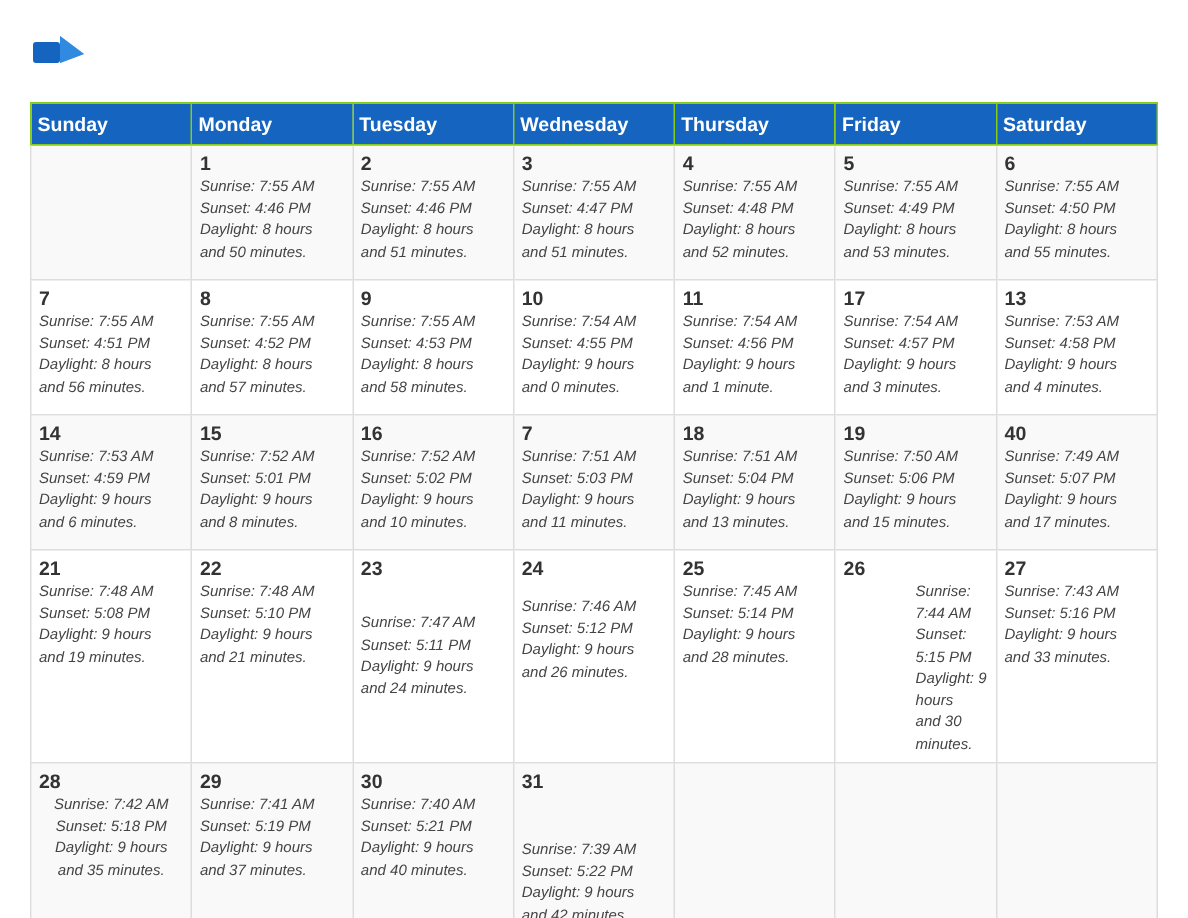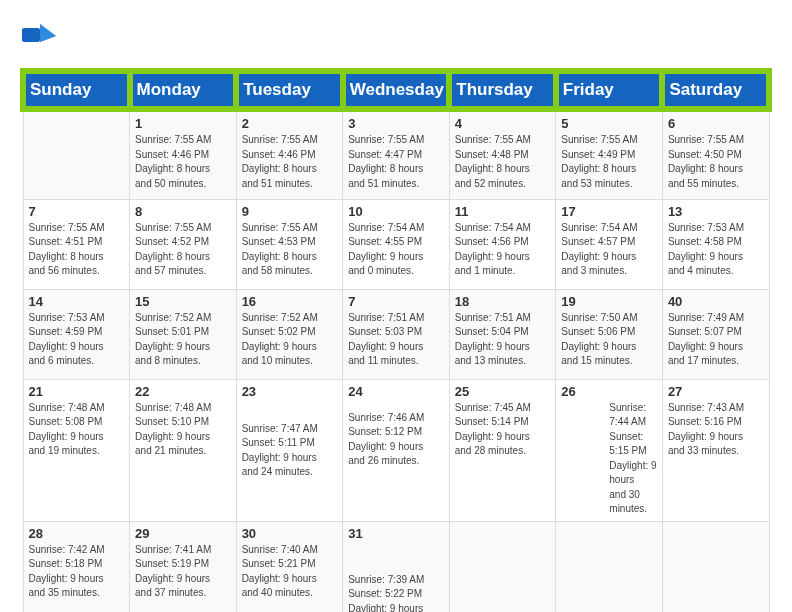--- a/index.html
+++ b/index.html
@@ -35,45 +35,46 @@
       color: #555;
     }
     table {
       width: 100%;
       border-collapse: collapse;
       table-layout: fixed;
     }
     th {
       background-color: #1565c0;
       color: #fff;
-      font-size: 17px;
+      font-size: 13px;
       font-weight: bold;
       padding: 6px 4px;
       text-align: left;
-      border: 6px solid #84cc16;
+      border: 1px solid #84cc16;
     }
     td {
       border: 1px solid #ddd;
       vertical-align: top;
       padding: 4px 5px;
       font-size: 10.5px;
       color: #333;
       height: 90px;
     }
     .day-number {
       font-size: 13px;
       font-weight: bold;
       color: #333;
       display: block;
       margin-bottom: 2px;
     }
     .day-info {
       font-size: 10px;
       color: #444;
       line-height: 1.45;
+      font-style: italic;
     }
     td.empty { background: #fff; }
     tr:nth-child(odd) td { background-color: #f9f9f9; }
     tr:nth-child(even) td { background-color: #fff; }
     th:first-child { border-radius: 0; }
   </style>
 </head>
 <body>
 
 <div class="header">
@@ -303,21 +304,21 @@
           <span class="day-number">27</span>
           <div class="day-info" style="white-space: pre-line;">Sunrise: 7:43 AM
 Sunset: 5:16 PM
 Daylight: 9 hours
 and 33 minutes.</div>
         </td>
       </tr>
       <tr>
         <td>
           <span class="day-number">28</span>
-          <div class="day-info" style="white-space: pre-line;">Sunrise: 7:42 AM
+          <div class="day-info" style="white-space: pre-line; text-align: center;">Sunrise: 7:42 AM
 Sunset: 5:18 PM
 Daylight: 9 hours
 and 35 minutes.</div>
         </td>
         <td>
           <span class="day-number">29</span>
           <div class="day-info" style="white-space: pre-line;">Sunrise: 7:41 AM
 Sunset: 5:19 PM
 Daylight: 9 hours
 and 37 minutes.</div>

